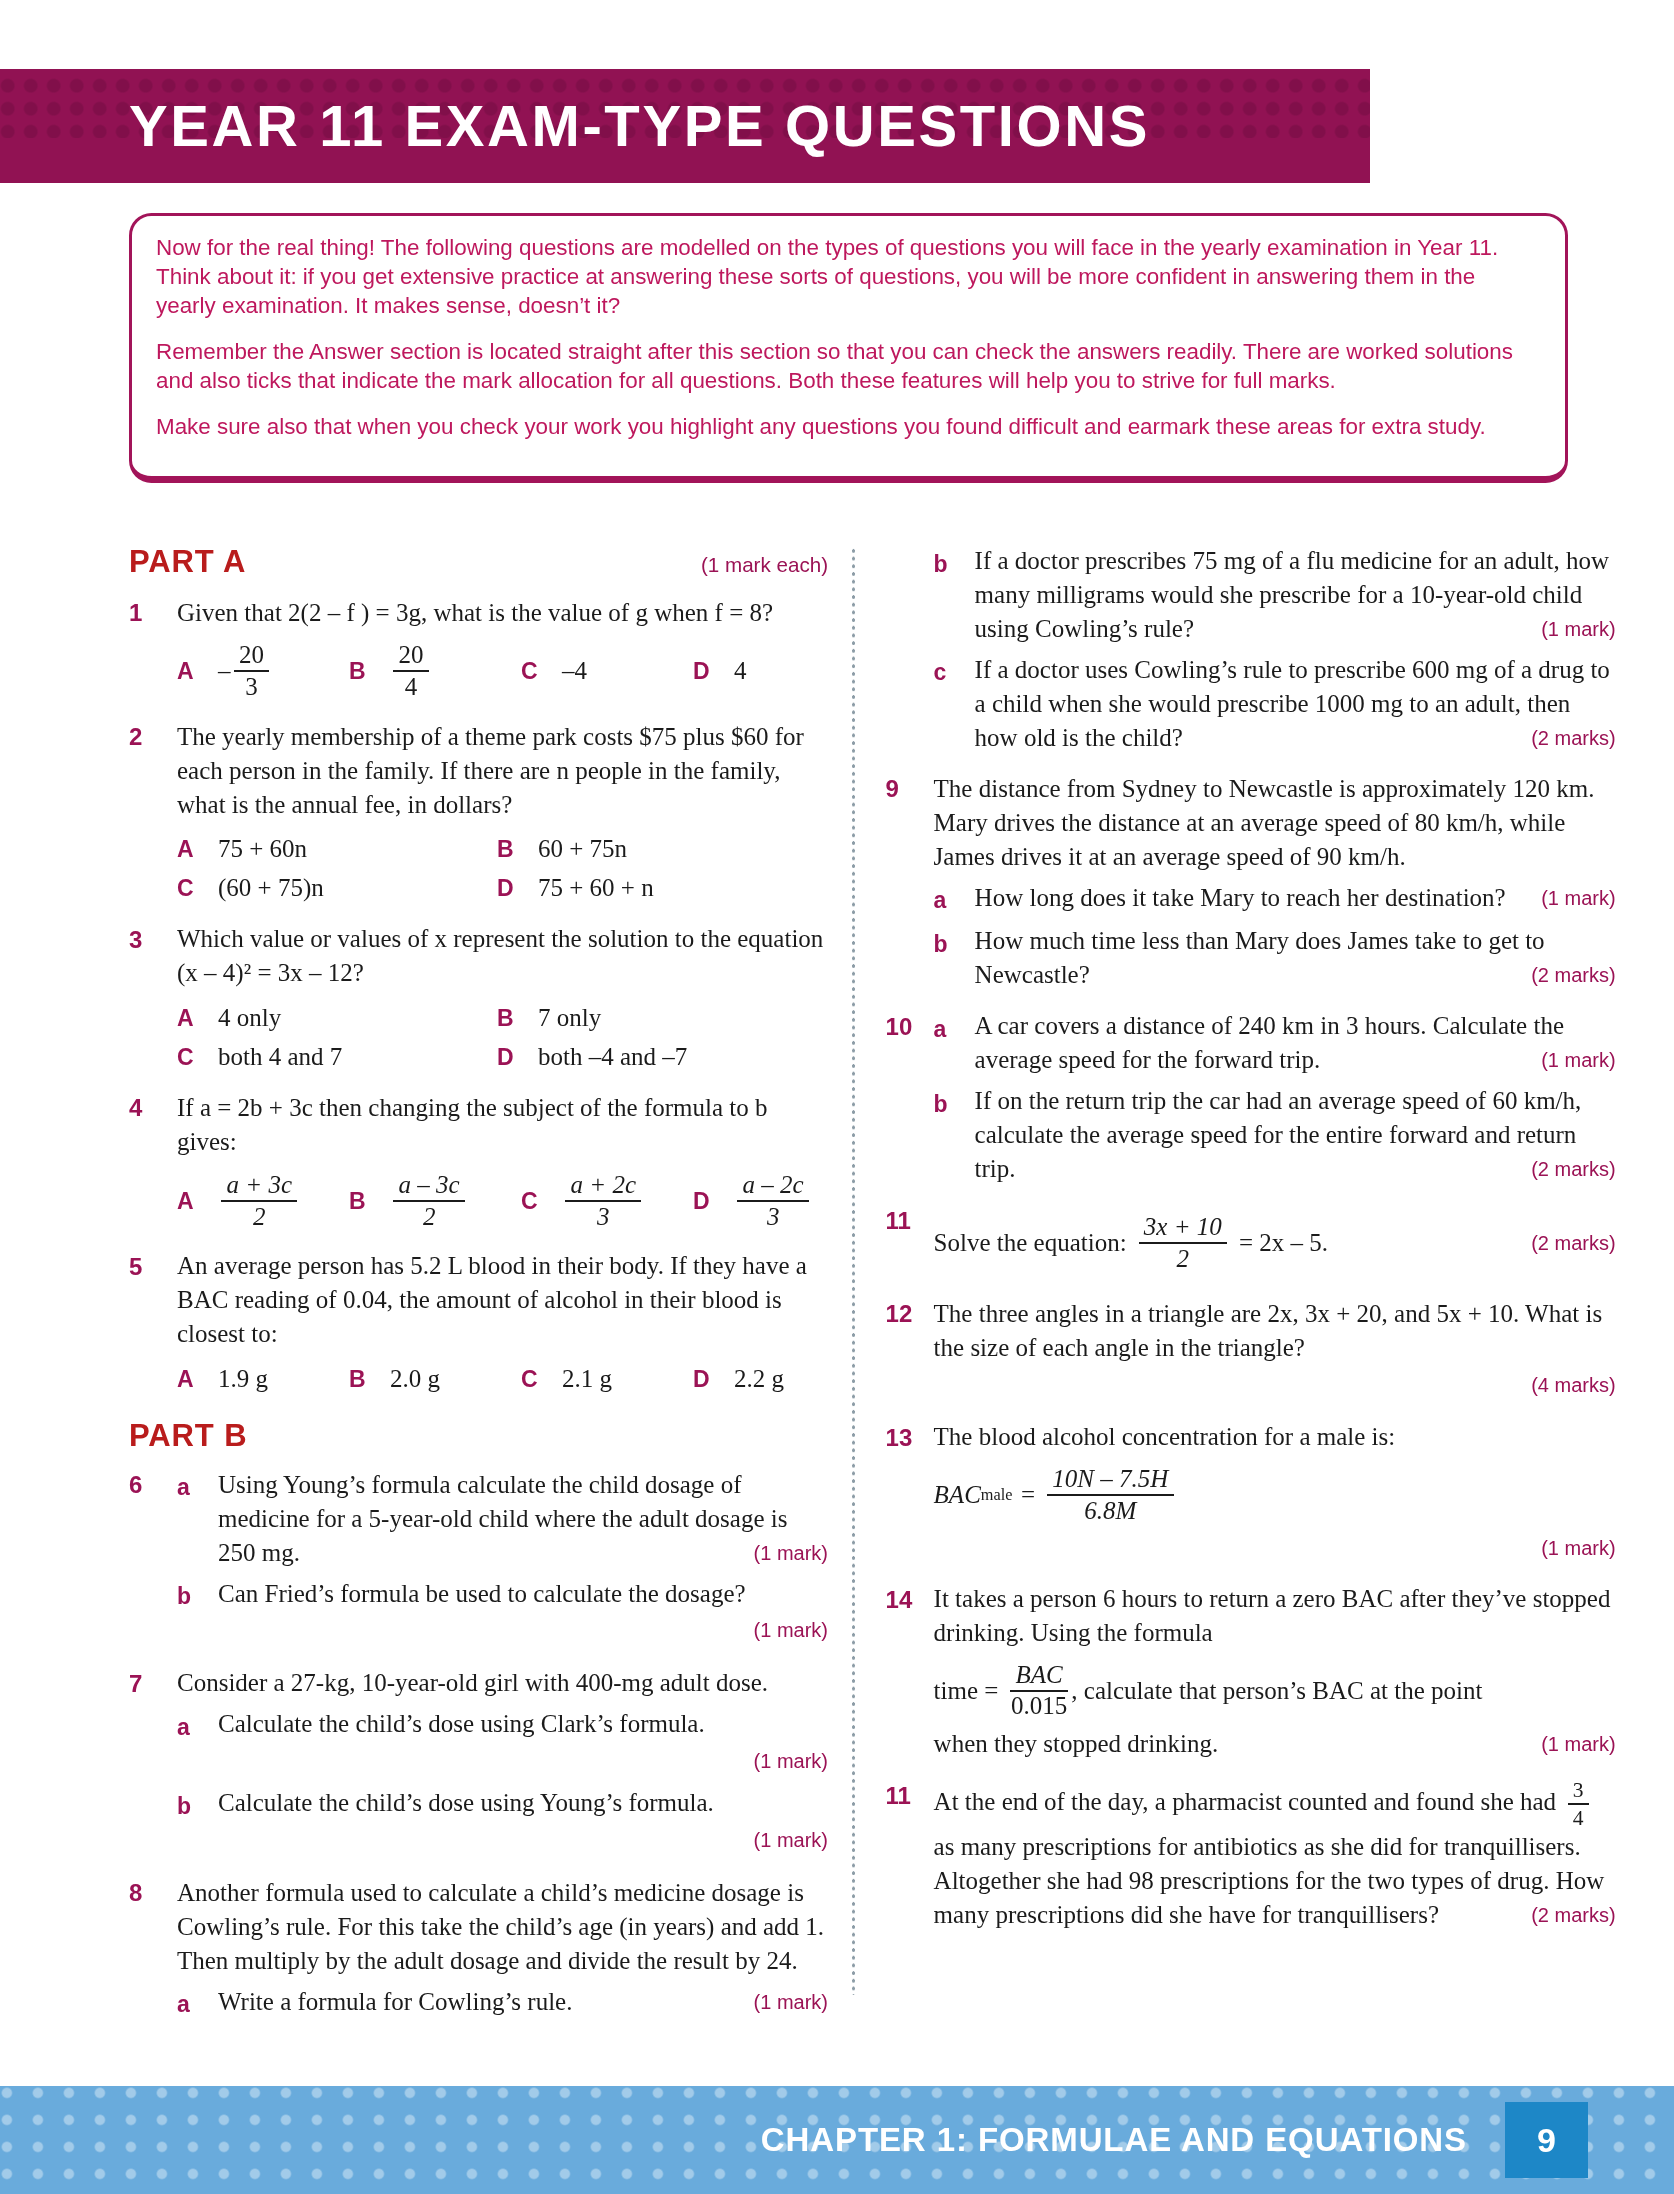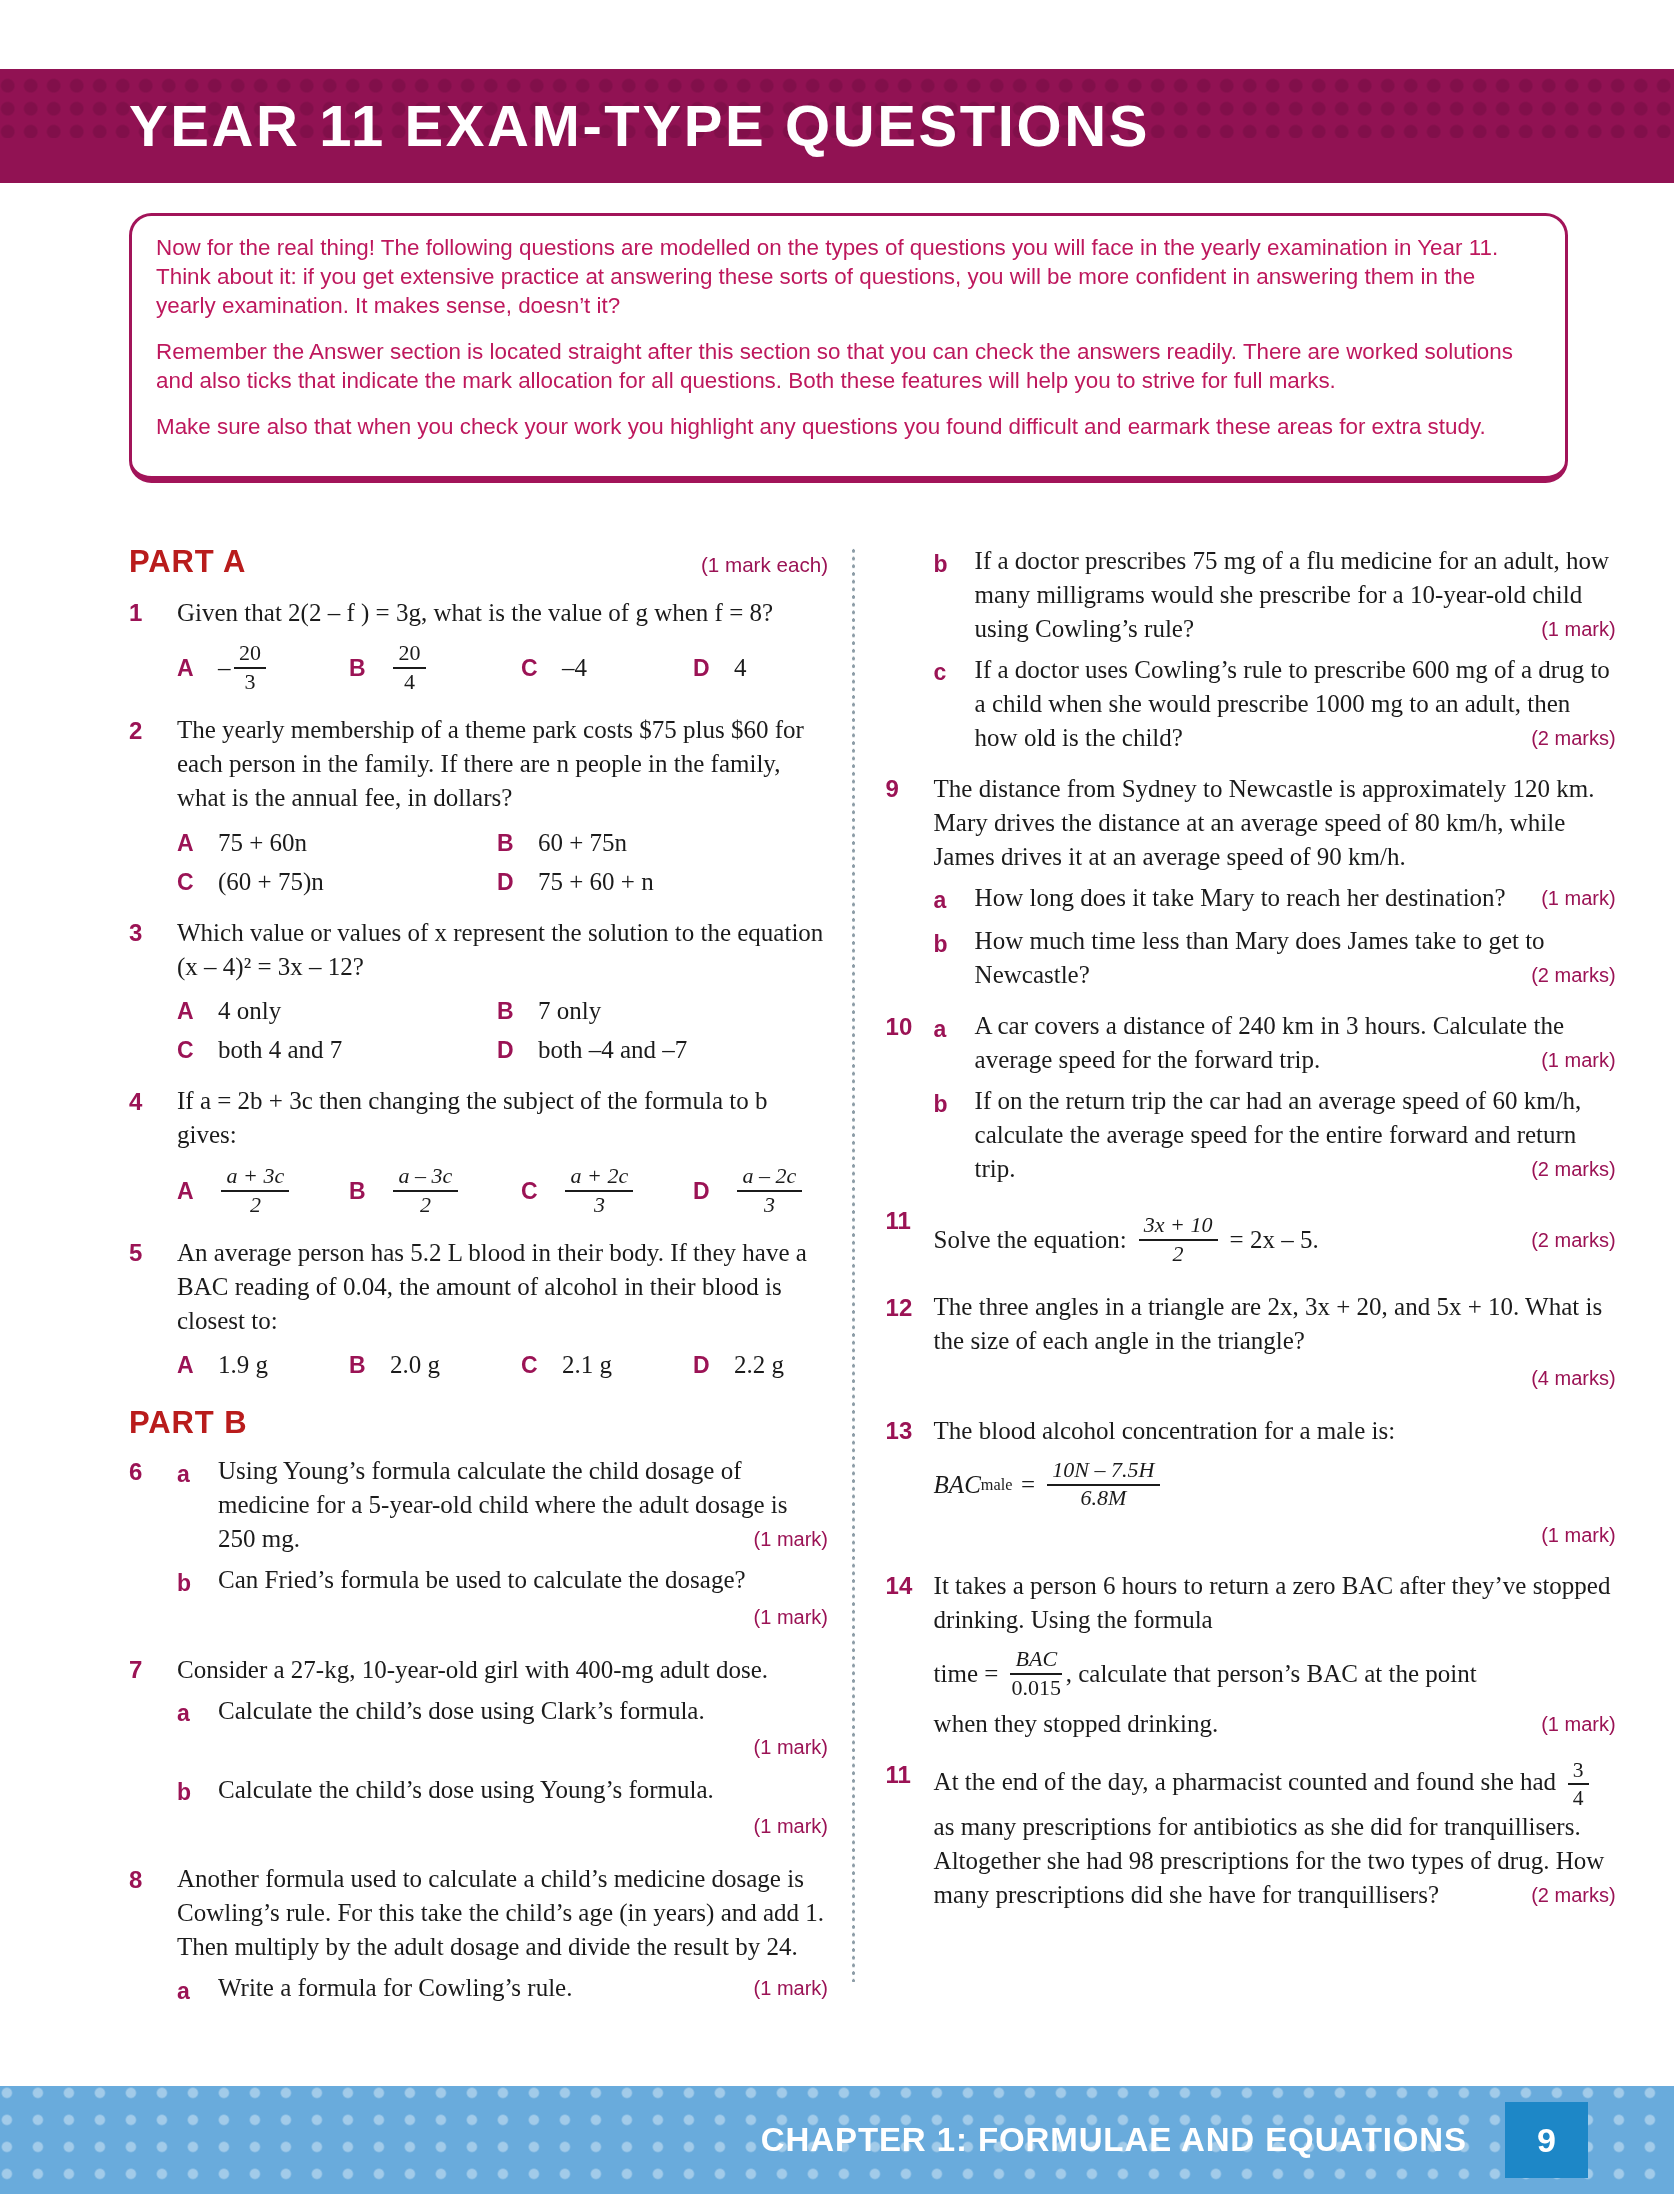--- a/index.html
+++ b/index.html
@@ -2,21 +2,21 @@
 <html style="font-size:13.8px"><head>
 <meta charset="utf-8">
 <style>
   html,body{margin:0;padding:0;}
   body{
     width:1674px;height:2195px;position:relative;background:#ffffff;
     font-family:"Liberation Serif", serif;color:#1b1b1b;overflow:hidden;
   }
   
   .header-band{
-    position:absolute;left:0;top:69px;width:1674px;height:114px;
+    position:absolute;left:0;top:69px;width:1370px;height:114px;
     background:#911253;overflow:hidden;
   }
   .header-band::before{
     content:"";position:absolute;left:0;top:8.6px;width:100%;height:60px;
     background-image:radial-gradient(circle at 7.7px 7.7px, rgba(40,0,25,0.28) 6px, rgba(0,0,0,0) 7.7px);
     background-size:23px 23px;opacity:.55;
   }
   .page-title{
     position:relative;padding-left:129px;line-height:114px;
     font-family:"Liberation Sans", sans-serif;font-weight:bold;
@@ -86,21 +86,21 @@
   .optgrid{display:grid;grid-template-columns:320px auto;row-gap:5.2px;margin-top:10.3px;}
   .opt{display:flex;align-items:center;}
   .optletter{
     width:41px;flex:none;font-family:"Liberation Sans", sans-serif;
     font-weight:bold;font-size:23px;color:#9b1355;
   }
   .optval{font-size:25px;}
   
   .frac{
     display:inline-block;vertical-align:middle;text-align:center;
-    font-size:22px;line-height:1.12;margin:1.7px 3.4px;
+    font-size:25px;line-height:1.12;margin:1.7px 3.4px;
   }
   .frac .num{display:block;border-bottom:2.2px solid #1b1b1b;padding:0 5.2px 0.9px 5.2px;}
   .frac .den{display:block;padding-top:0.9px;}
   .fitalic .num,.fitalic .den{font-style:italic;}
   .frac.small{font-size:21.5px;margin:0 5.2px;}
   .sign{font-size:25px;vertical-align:middle;}
   .formula-row{display:flex;align-items:center;margin:8.6px 0 5.2px 0;flex-wrap:wrap;}
   .formula-row .gap{width:8.6px;flex:none;}
   .formula-row .marks{margin-left:auto;float:none;}
   .fvar{font-style:italic;}

